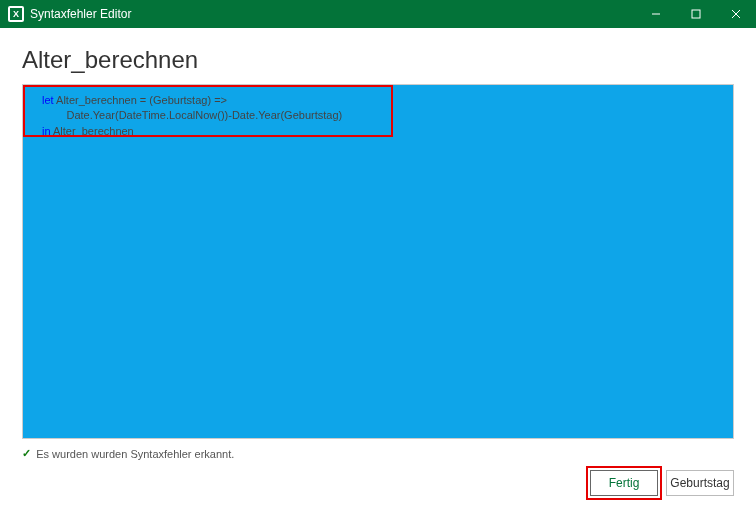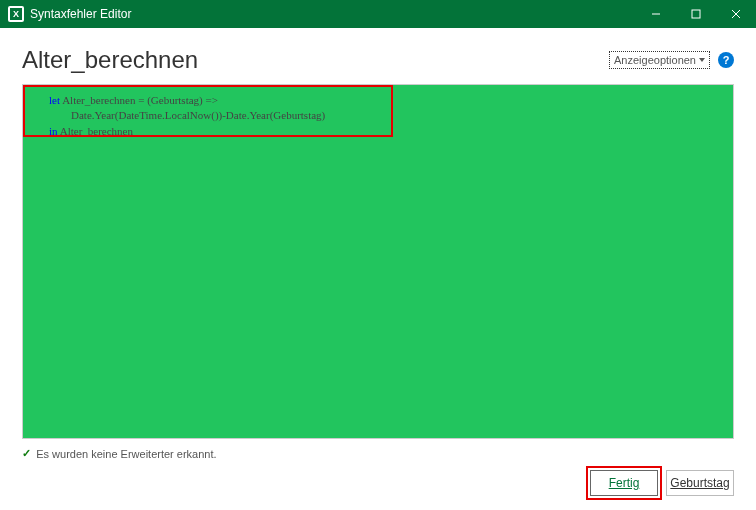--- a/index.html
+++ b/index.html
@@ -11,27 +11,27 @@
     .titlebar .wbtn { width: 40px; height: 28px; display: flex; align-items: center; justify-content: center; color: #fff; }
     .titlebar .wbtn svg { display: block; }
     .content { padding: 18px 22px 0 22px; height: calc(100% - 28px); display: flex; flex-direction: column; }
     .header-row { display: flex; align-items: center; justify-content: space-between; margin-bottom: 10px; }
     .fn-name { font-size: 24px; font-weight: 300; color: #333; }
     .opts { display: flex; align-items: center; gap: 8px; }
     .opts-link { font-size: 11px; color: #555; border: 1px dotted #333; padding: 2px 4px; display: inline-flex; align-items: center; gap: 3px; }
     .opts-link .tri { width: 0; height: 0; border-left: 3px solid transparent; border-right: 3px solid transparent; border-top: 4px solid #555; }
     .help { width: 16px; height: 16px; border-radius: 50%; background: #0078d4; color: #fff; font-size: 11px; font-weight: 700; display: flex; align-items: center; justify-content: center; }
     .editor-wrap { flex: 1; position: relative; }
-    .editor { width: 100%; height: 100%; border: 1px solid #ccc; padding: 8px 26px; font-family: Liberation Serif, serif; font-size: 11px; line-height: 1.4; color: #444; position: relative; background: #22c55e; }
+    .editor { width: 100%; height: 100%; border: 1px solid #ccc; padding: 8px 19px; font-family: Liberation Sans, sans-serif; font-size: 11px; line-height: 1.4; color: #444; position: relative; background: #0ea5e9; }
     .hl-box { position: absolute; top: 0; left: 0; width: 370px; height: 52px; border: 2px solid #e60000; pointer-events: none; }
     .kw { color: #0000ff; }
     .status { font-size: 11px; color: #555; margin-top: 8px; display: flex; align-items: center; gap: 5px; }
     .status .check { color: #107c10; font-weight: 700; }
     .btn-row { display: flex; justify-content: flex-end; gap: 8px; padding: 10px 0 14px 0; }
-    .btn { min-width: 68px; height: 26px; font-size: 12px; background: #fff; border: 1px solid #bbb; display: flex; align-items: center; justify-content: center; color: #333; text-decoration: underline; }
+    .btn { min-width: 68px; height: 26px; font-size: 12px; background: #fff; border: 1px solid #bbb; display: flex; align-items: center; justify-content: center; color: #333; }
     .btn-primary { border-color: #666; color: #037339; font-weight: 400; }
     .hl-btn { position: relative; }
     .hl-btn::after { content: ''; position: absolute; inset: -4px; border: 2px solid #e60000; pointer-events: none; }
     pre { white-space: pre; margin: 0; font-family: inherit; }
   </style>
 </head>
 <body>
 
 <div class="titlebar">
   <span class="excel-icon">
@@ -55,41 +55,34 @@
       <svg width="10" height="10">
         <line x1="1" y1="1" x2="9" y2="9" stroke="#fff" stroke-width="1"></line>
         <line x1="9" y1="1" x2="1" y2="9" stroke="#fff" stroke-width="1"></line>
       </svg>
     </div>
 </div>
 
 <div class="content">
   <div class="header-row">
     <div class="fn-name">Alter_berechnen</div>
-    <div class="opts">
-      <span class="opts-link">
-        <span>Anzeigeoptionen</span>
-        <span class="tri"></span>
-      </span>
-      <span class="help">?</span>
-    </div>
   </div>
 
   <div class="editor-wrap">
     <div class="editor">
 <pre><span class="kw">let</span><span> Alter_berechnen = (Geburtstag) =&gt;</span>
 <span>        Date.Year(DateTime.LocalNow())-Date.Year(Geburtstag)</span>
 <span class="kw">in</span><span> Alter_berechnen</span></pre>
       <div class="hl-box"></div>
     </div>
   </div>
 
   <div class="status">
     <span class="check">✓</span>
-    <span>Es wurden keine Erweiterter erkannt.</span>
+    <span>Es wurden wurden Syntaxfehler erkannt.</span>
   </div>
 
   <div class="btn-row">
     <div class="hl-btn">
       <div class="btn btn-primary">Fertig</div>
     </div>
     <div class="btn">Geburtstag</div>
   </div>
 </div>
 

